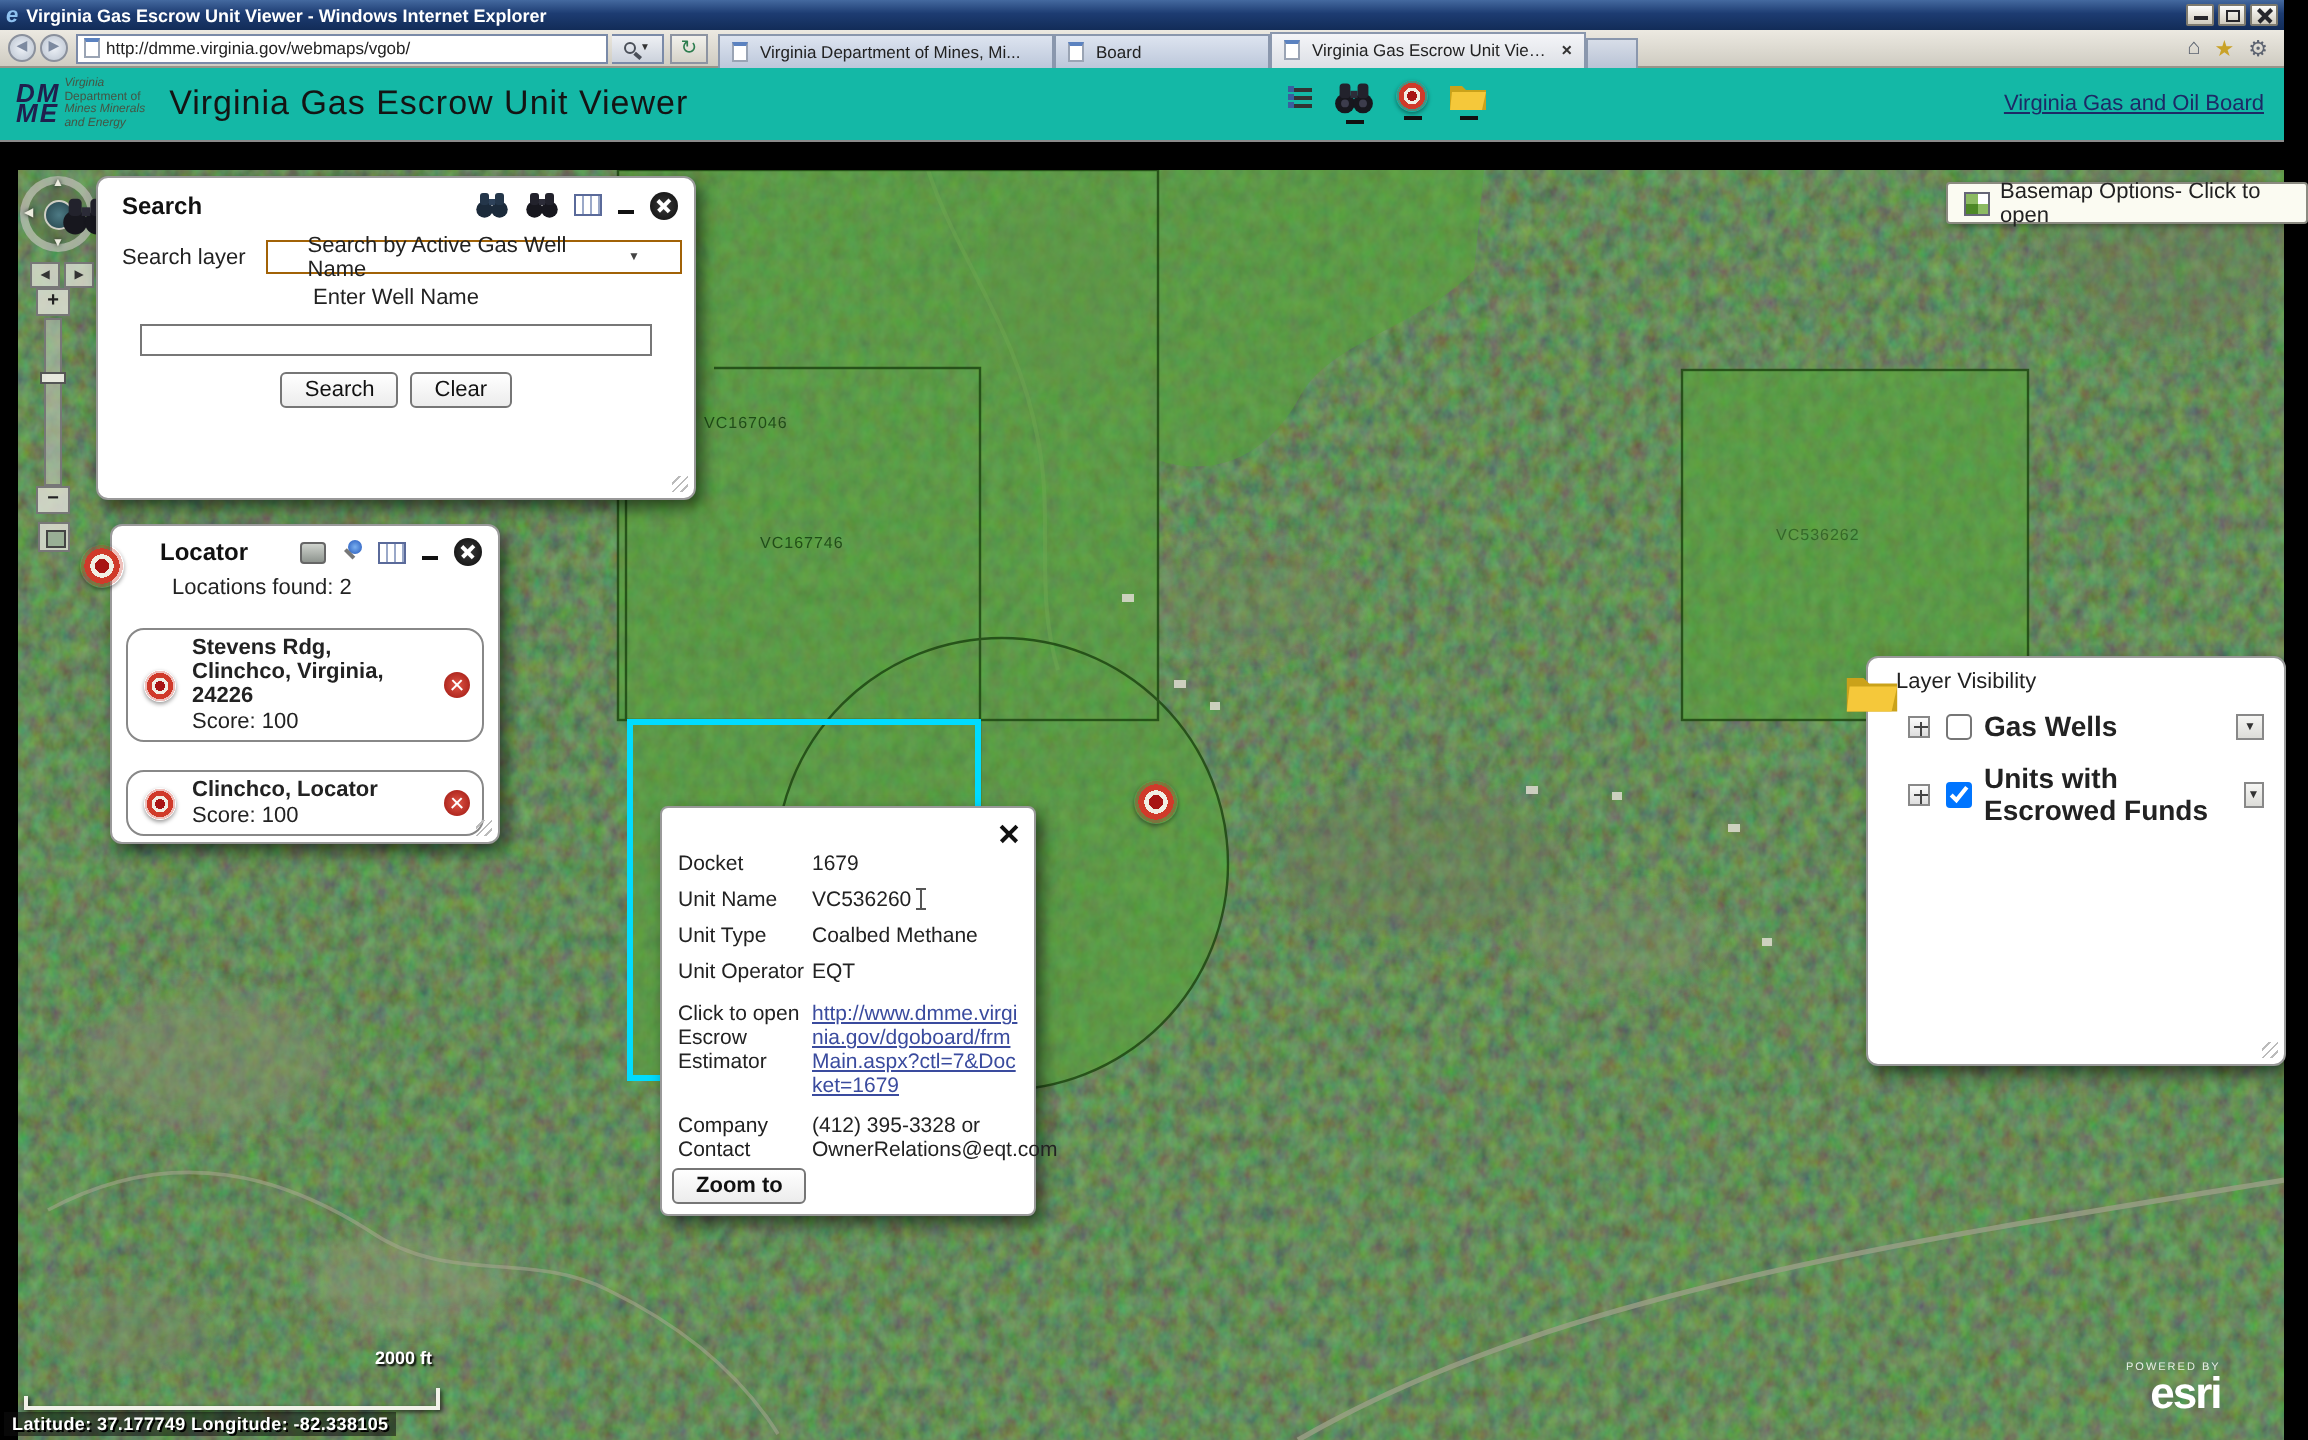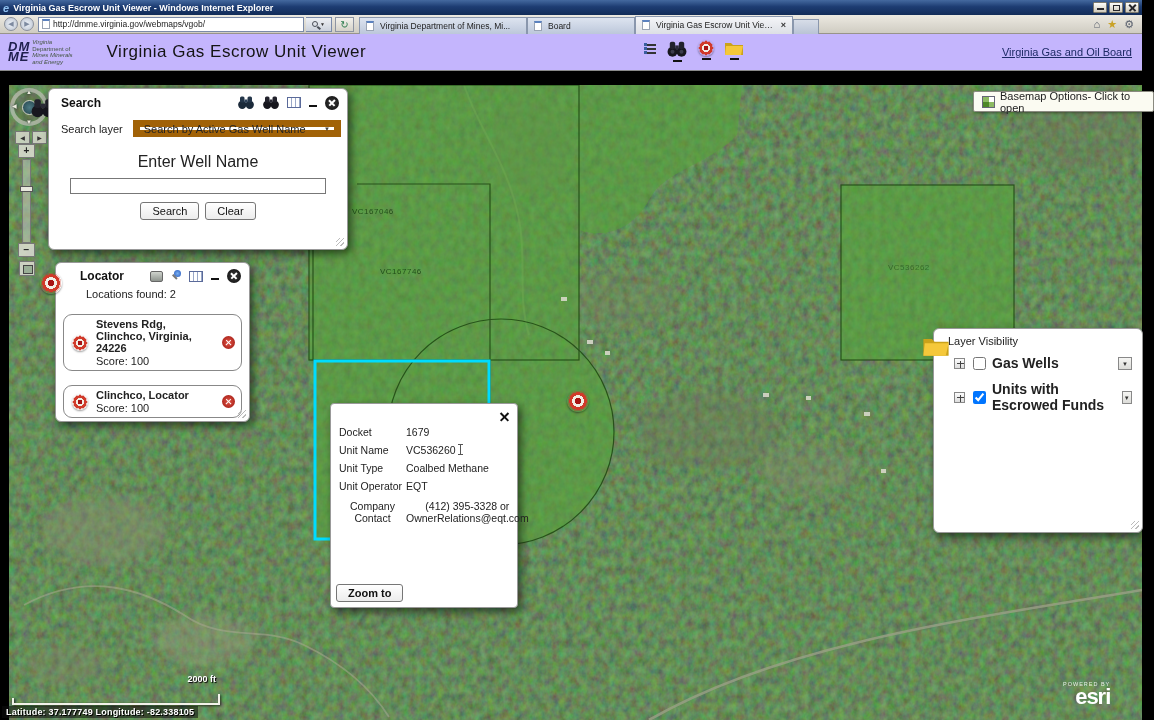--- a/index.html
+++ b/index.html
@@ -41,21 +41,21 @@
   .tab.active { background:linear-gradient(#f4f5f8,#dcdfe5); height:18px; }
   .tab .t-label { overflow:hidden; text-overflow:ellipsis; }
   .tab-close { font-size:9px; font-weight:bold; color:#333; }
   .tab-stub { width:26px; height:15px; background:linear-gradient(#d7ddE8,#b9c3d5); border:1px solid #8a97ad; border-bottom:none; }
   .chrome-icons { margin-left:auto; display:flex; gap:7px; font-size:11px; color:#5c6370; padding-right:4px; }
 
   .menubar { height:14px; background:#d7d3c7; border-bottom:1px solid #b3aea1; display:flex;
     align-items:center; font-size:9px; color:#111; padding-left:4px; }
   .menubar span { padding:0 7px; }
 
-  .appheader { height:37px; background:#c4b5fd; border-bottom:1px solid #8a8a8a; display:flex; align-items:center; position:relative;gap:22px; }
+  .appheader { height:37px; background:#14b8a6; border-bottom:1px solid #8a8a8a; display:flex; align-items:center; position:relative; }
   .dmme { display:flex; align-items:center; margin-left:8px; }
   .dmme-letters { font-weight:bold; font-style:italic; font-size:13px; line-height:10px; color:#20204e; letter-spacing:1px; }
   .dmme-text { font-size:6px; line-height:6.5px; color:#445544; margin-left:2px; }
   .dmme-text .it { font-style:italic; }
   .app-title { font-size:17px; color:#141414; margin-left:12px; letter-spacing:0.5px; }
   .hdr-widgets { position:absolute; left:640px; top:6px; display:flex; align-items:flex-start; gap:10px; }
   .hdr-w { display:flex; flex-direction:column; align-items:center; }
   .hdr-underline { width:9px; height:2px; background:#111; margin-top:2px; }
   .list-ico { width:16px; height:18px; display:flex; flex-direction:column; justify-content:center; gap:2px; }
   .list-ico i { display:block; height:2px; background:#333; position:relative; }
@@ -88,24 +88,24 @@
   .close-btn::before,.close-btn::after { content:""; position:absolute; left:3.2px; top:6.2px; width:7.6px; height:1.5px; background:#fff; }
   .close-btn::before{ transform:rotate(45deg);} .close-btn::after{ transform:rotate(-45deg);}
   .grid-ico { width:14px; height:11px; border:1px solid #5a6a9a;
     background:repeating-linear-gradient(90deg,#fff 0 3px,#9aa8c8 3px 4px), repeating-linear-gradient(#fff 0 2.5px,#9aa8c8 2.5px 3.5px); }
   .resize-grip { position:absolute; right:3px; bottom:3px; width:8px; height:8px;
     background:repeating-linear-gradient(-45deg, transparent 0 2px, #bbb 2px 3px); }
 
   
   #searchPanel { left:48px; top:88px; width:300px; height:162px; z-index:20; }
   .s-row1 { display:flex; align-items:center; margin:8px 6px 0 12px; }
-  .s-select { flex:1; margin-left:10px; height:17px; border:7px solid #a16207; background:#fff;
-    font-size:11px; padding:1px 4px; display:flex; align-items:center; }
+  .s-select { flex:1; margin-left:10px; height:17px; border:1px solid #a16207; background:#fff;
+    font-size:11px; padding:1px 20px; display:flex; align-items:center; }
   .s-select .sel-caret { margin-left:auto; font-size:6px; color:#444; }
-  .s-center { text-align:center; margin-top:16px; font-size:16px; }
+  .s-center { text-align:center; margin-top:6px; font-size:11px; }
   .s-input { display:block; width:256px; height:16px; margin:7px auto 0; border:1px solid #777; font-size:11px; padding:0 3px; }
   .s-btnrow { display:flex; justify-content:center; gap:6px; margin-top:8px; }
   .ui-btn { border:1px solid #767676; border-radius:3px; background:linear-gradient(#fff,#ececec);
     font-size:11px; padding:2px 11px; color:#111; font-family:inherit; }
 
   
   #locatorPanel { left:55px; top:262px; width:195px; height:160px; z-index:20; }
   .loc-count { margin:3px 0 4px 30px; font-size:11px; }
   .loc-card { position:relative; border:1px solid #888; border-radius:9px; margin:14px 7px 4px 7px; padding:3px 24px 3px 32px; }
   .loc-name { font-weight:bold; font-size:11px; line-height:12px; }
@@ -477,21 +477,25 @@
         </span>
       </div>
     <div class="pop-row">
         <span class="pop-label">Unit Type</span>
       <span class="pop-val">Coalbed Methane</span>
       </div>
     <div class="pop-row">
         <span class="pop-label">Unit Operator</span>
       <span class="pop-val">EQT</span>
       </div>
-    <div class="pop-row" style="margin-top:8px;text-align:center;">
+    <div class="pop-row" style="margin-top:9px;">
+      <span class="pop-label">Click to open Escrow Estimator</span>
+      <a class="pop-link" href="#">http://www.dmme.virginia.gov/dgoboard/frmMain.aspx?ctl=7&amp;Docket=1679</a>
+    </div>
+    <div class="pop-row" style="margin-top:8px;">
       <span class="pop-label">Company Contact</span>
       <span class="pop-val" style="width:110px;">(412) 395-3328 or OwnerRelations@eqt.com</span>
     </div>
     <button class="ui-btn zoomto">Zoom to</button>
   </div>
 
   <div class="panel" id="layerPanel">
     <div class="ll-sub">Layer Visibility</div>
     <div class="ll-row">
       <span class="expander"></span>

